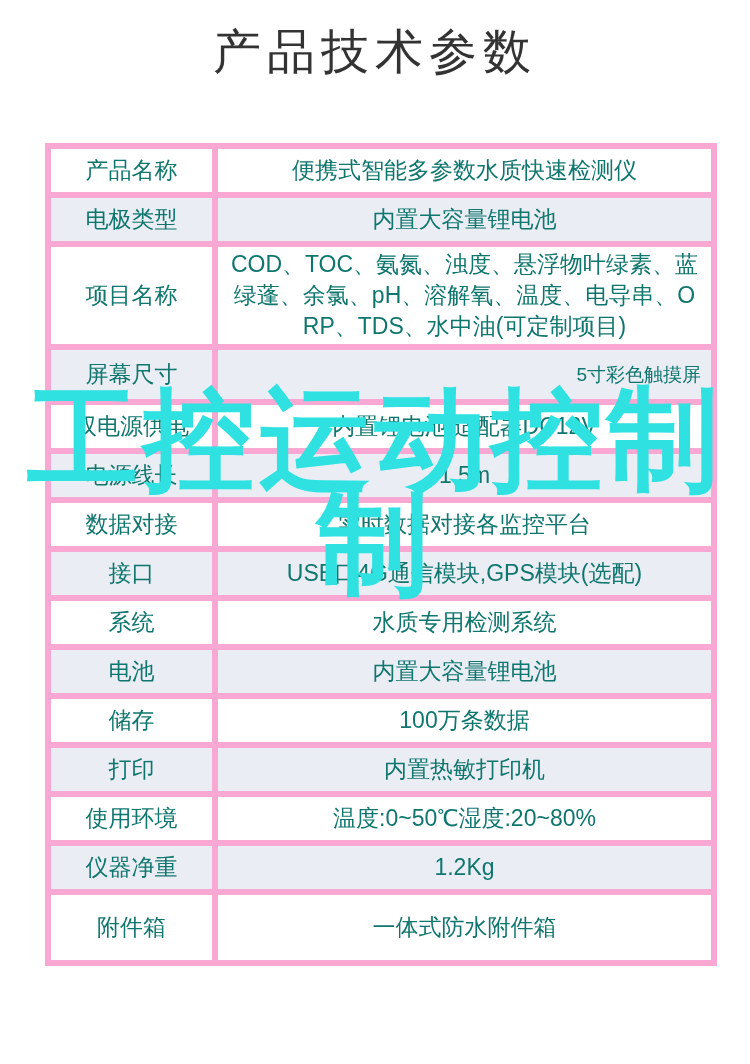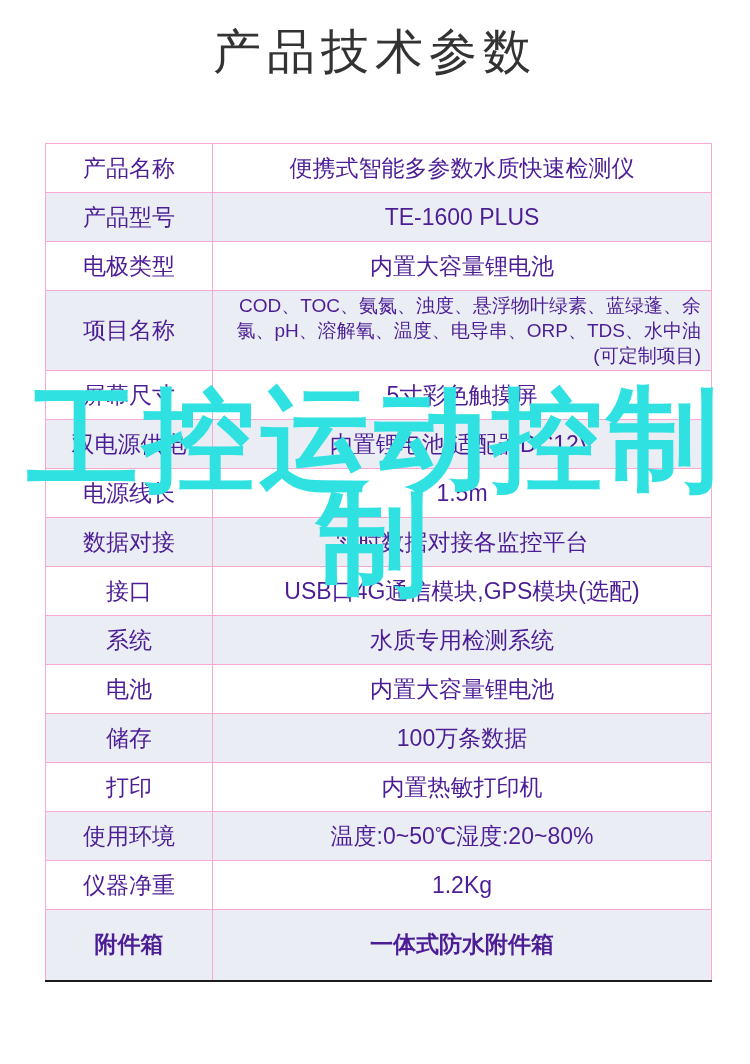--- a/index.html
+++ b/index.html
@@ -23,33 +23,33 @@
   table.spec-table {
     position:absolute;
     left:45px; top:143px;
     width:666px;
     border-collapse:collapse;
     table-layout:fixed;
     border:1px solid #1b1b1b;
     border-bottom-width:2px;
   }
   table.spec-table td {
-    border:1px solid #f9a8d4;
-    color:#4c1d95;
+    border:6px solid #f9a8d4;
+    color:#0f766e;
     font-size:23px;
     text-align:center;
     vertical-align:middle;
     padding:2px 10px;
     background:#ffffff;
     word-break:break-all;
   }
   table.spec-table tr { height:49px; }
   table.spec-table tr:nth-child(4) { height:55px; }
   table.spec-table tr:nth-child(4) td.cell-value { font-size:19px; line-height:25px;text-align:right; }
-  table.spec-table tr:last-child { height:71px;font-weight:bold; }
+  table.spec-table tr:last-child { height:71px; }
   table.spec-table tr:nth-child(even) td { background:#EAEEF4; }
   td.cell-label { font-size:23px; }
   .watermark {
     position:absolute;
     top:388px; left:0; width:750px;
     text-align:center;
     font-weight:bold;
     font-size:112px;
     line-height:104px;
     letter-spacing:4px;
@@ -65,24 +65,20 @@
 
 <table class="spec-table">
   <colgroup>
     <col style="width:167px">
     <col style="width:499px">
   </colgroup>
   <tbody id="spec-rows">
       <tr>
         <td class="cell-label">产品名称</td>
         <td class="cell-value">便携式智能多参数水质快速检测仪</td>
-      </tr>
-      <tr>
-        <td class="cell-label">产品型号</td>
-        <td class="cell-value">TE-1600 PLUS</td>
       </tr>
       <tr>
         <td class="cell-label">电极类型</td>
         <td class="cell-value">内置大容量锂电池</td>
       </tr>
       <tr>
         <td class="cell-label">项目名称</td>
         <td class="cell-value">COD、TOC、氨氮、浊度、悬浮物叶绿素、蓝绿蓬、余氯、pH、溶解氧、温度、电导串、ORP、TDS、水中油(可定制项目)</td>
       </tr>
       <tr>

